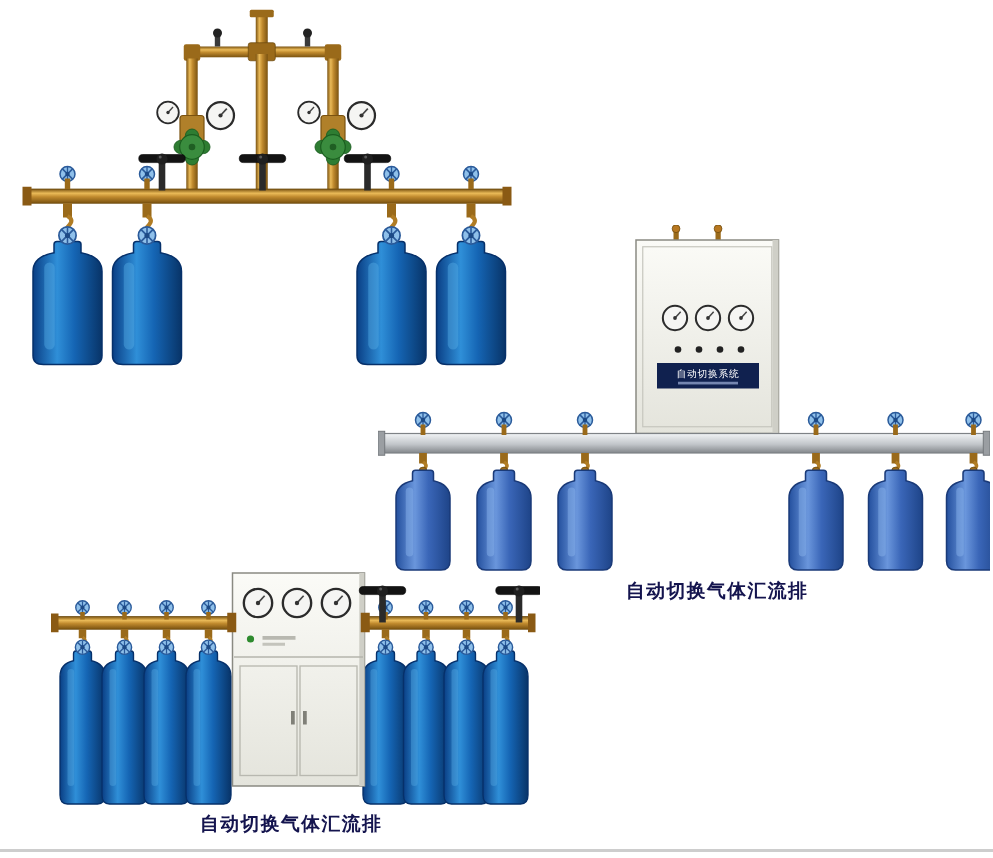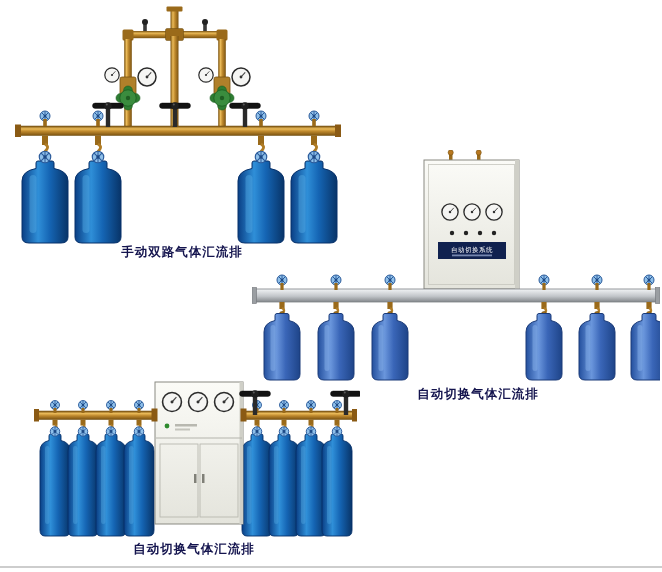--- a/index.html
+++ b/index.html
@@ -161,21 +161,20 @@
         <rect x="330" y="119.5" width="6" height="12.5" fill="#8a5a14"></rect>
       </g>
       <use href="#blackValve" transform="translate(103,106)"></use>
       <use href="#blackValve" transform="translate(170,106)"></use>
       <use href="#blackValve" transform="translate(240,106)"></use>
       <use href="#station1" transform="translate(40,0)"></use>
       <use href="#station1" transform="translate(93,0)"></use>
       <use href="#station1" transform="translate(256,0)"></use>
       <use href="#station1" transform="translate(309,0)"></use>
     </svg>
-    <div class="caption" style="left:97px; top:239px; width:160px;">手动双路气体汇流排</div>
   </div>
 
   <div class="product" style="left:252px; top:150px; width:408px; height:260px;">
     <svg width="408" height="235" viewBox="0 0 408 235">
       <g>
         <rect x="197" y="1" width="3.5" height="10" fill="#9a6a1a"></rect>
         <rect x="225" y="1" width="3.5" height="10" fill="#9a6a1a"></rect>
         <circle cx="198.7" cy="2.5" r="2.6" fill="#b87820" stroke="#6b4a0e" stroke-width="0.5"></circle>
         <circle cx="226.7" cy="2.5" r="2.6" fill="#b87820" stroke="#6b4a0e" stroke-width="0.5"></circle>
         <rect x="172" y="10" width="95" height="129" fill="url(#gCab)" stroke="#8a8a82"></rect>

